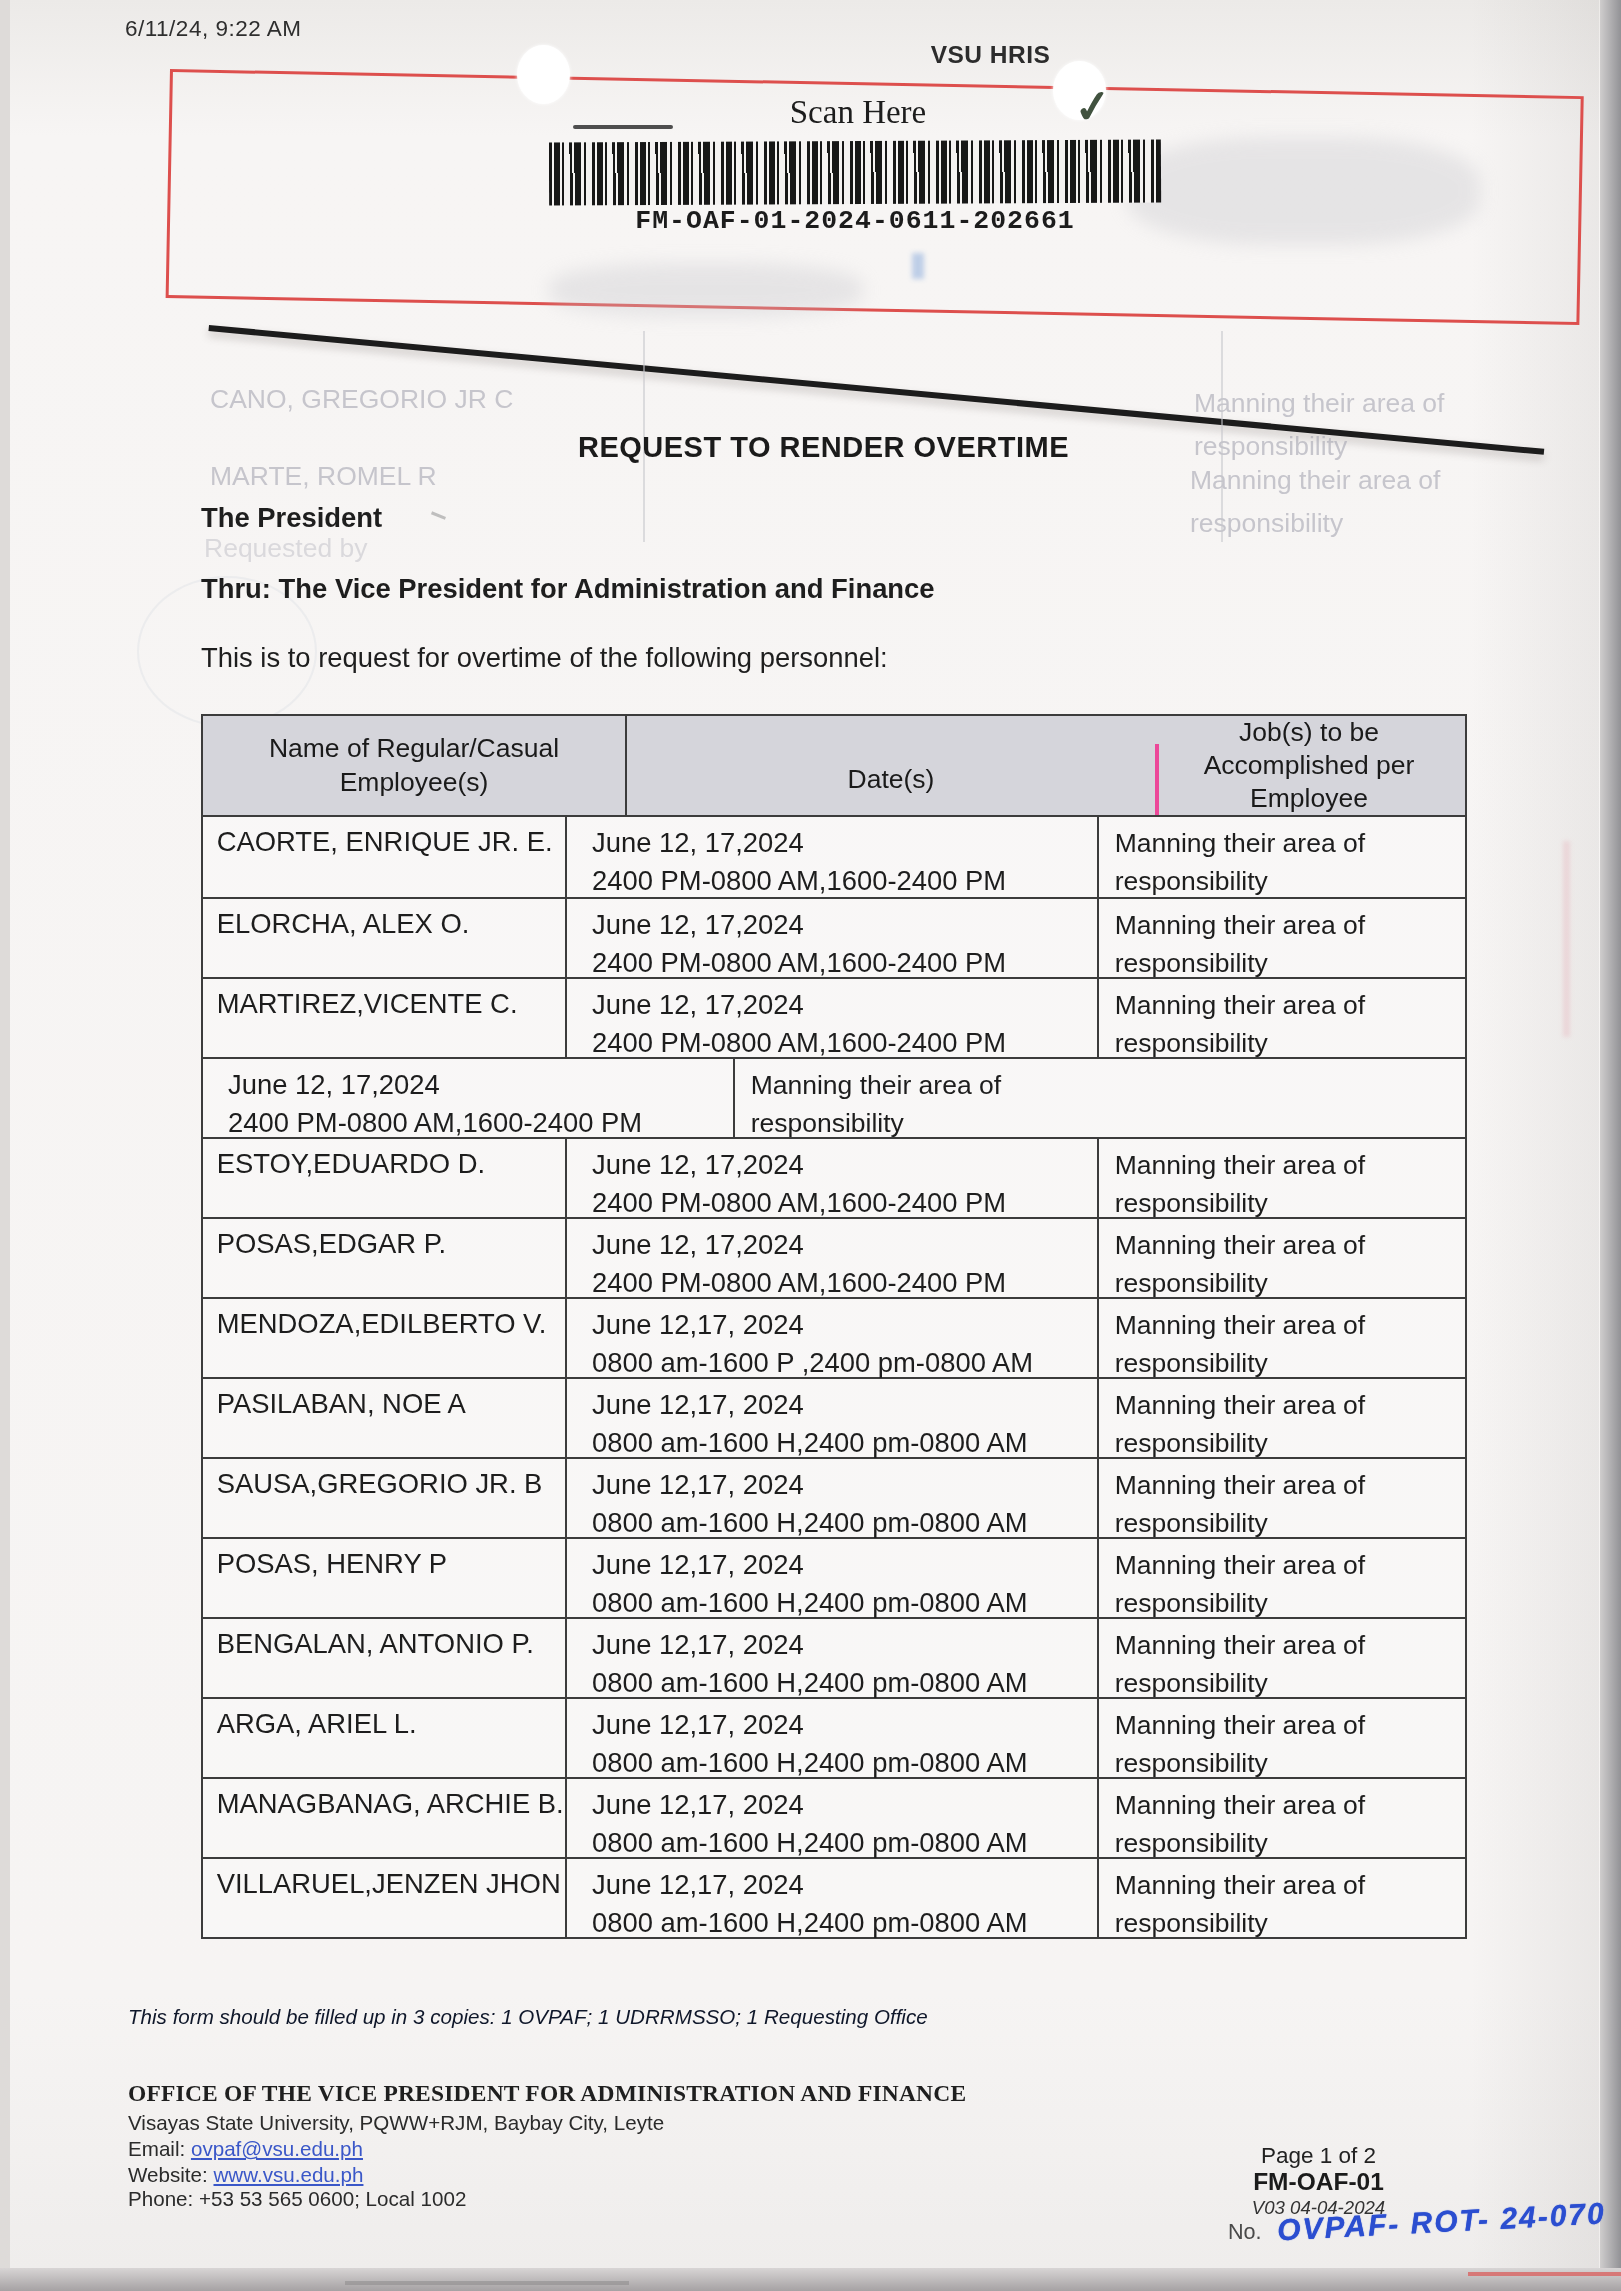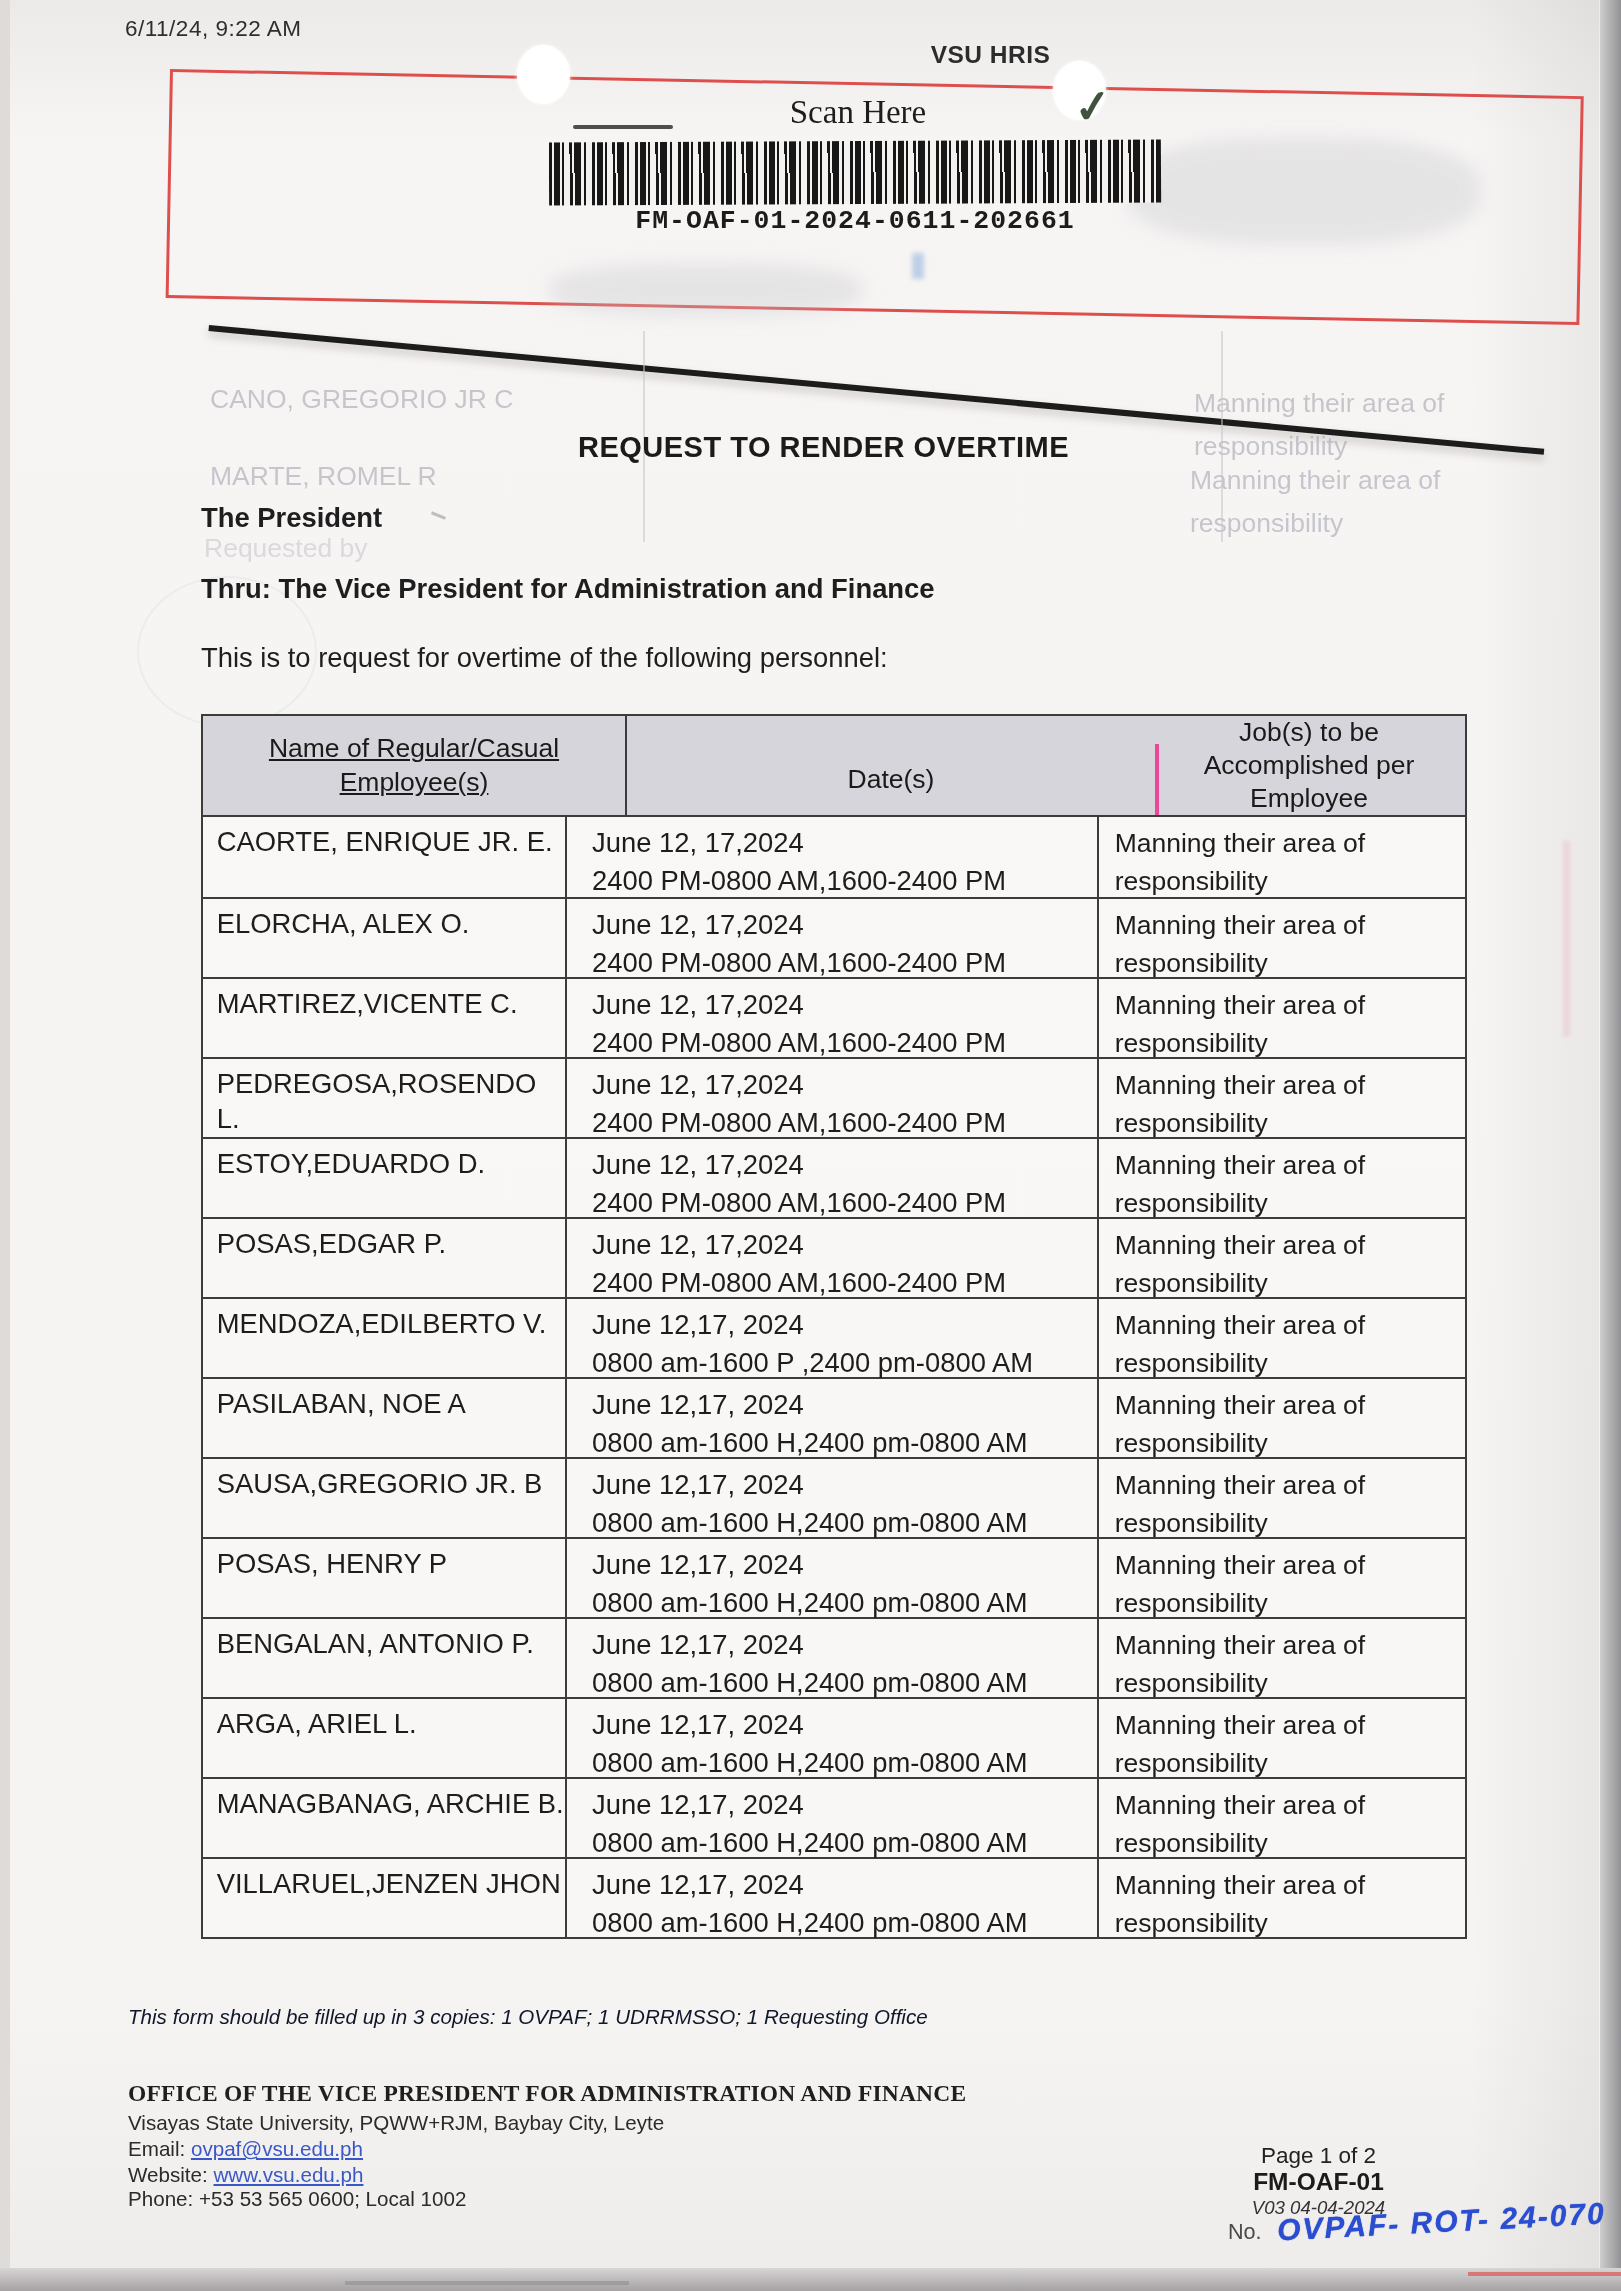--- a/index.html
+++ b/index.html
@@ -71,21 +71,21 @@
     font-size:29px;font-weight:bold;letter-spacing:0.5px;color:#1b1b1b;}
   .line{position:absolute;left:201px;font-size:27.4px;color:#1e1e1e;}
   .to{top:502px;font-weight:bold;}
   .thru{top:573px;font-weight:bold;}
   .intro{top:642px;}
 
   .otable{position:absolute;left:201px;top:714px;width:1262px;border:2px solid #3c3c3c;background:rgba(255,255,255,.25);}
   .thead{display:flex;background:#d5d5db;border-bottom:2px solid #3c3c3c;height:101px;box-sizing:border-box;}
   .hc{display:flex;align-items:center;justify-content:center;text-align:center;
     font-size:26.5px;line-height:1.25;color:#1a1a1a;box-sizing:border-box;}
-  .hc1{width:424px;border-right:2px solid #3c3c3c;padding:0 36px;text-decoration:underline;}
+  .hc1{width:424px;border-right:2px solid #3c3c3c;padding:0 36px;}
   .hc2{width:532px;border-right:4px solid #ec4899;margin-top:28px;}
   .hc3{width:300px;padding:0 27.4px;}
   .trow{display:flex;height:80px;box-sizing:border-box;}
   .trow + .trow{border-top:2px solid #3c3c3c;}
   .cell{box-sizing:border-box;padding-top:6.9px;color:#1d1d1d;}
   .c1{width:364px;border-right:2px solid #3c3c3c;padding-left:13.7px;font-size:27.4px;line-height:35px;}
   .c2{width:532px;border-right:2px solid #3c3c3c;padding-left:25px;font-size:27.4px;}
   .c2 div{line-height:38px;}
   .c3{width:300px;padding-left:15.7px;font-size:26.5px;}
   .c3 div{line-height:38px;}
@@ -185,21 +185,20 @@
         <div class="cell c2">
           <div>June 12, 17,2024</div>
           <div>2400 PM-0800 AM,1600-2400 PM</div>
         </div>
         <div class="cell c3">
           <div>Manning their area of</div>
           <div>responsibility</div>
         </div>
       </div>
       <div class="trow">
-        <div class="cell c1">PEDREGOSA,ROSENDO L.</div>
         <div class="cell c2">
           <div>June 12, 17,2024</div>
           <div>2400 PM-0800 AM,1600-2400 PM</div>
         </div>
         <div class="cell c3">
           <div>Manning their area of</div>
           <div>responsibility</div>
         </div>
       </div>
       <div class="trow">

